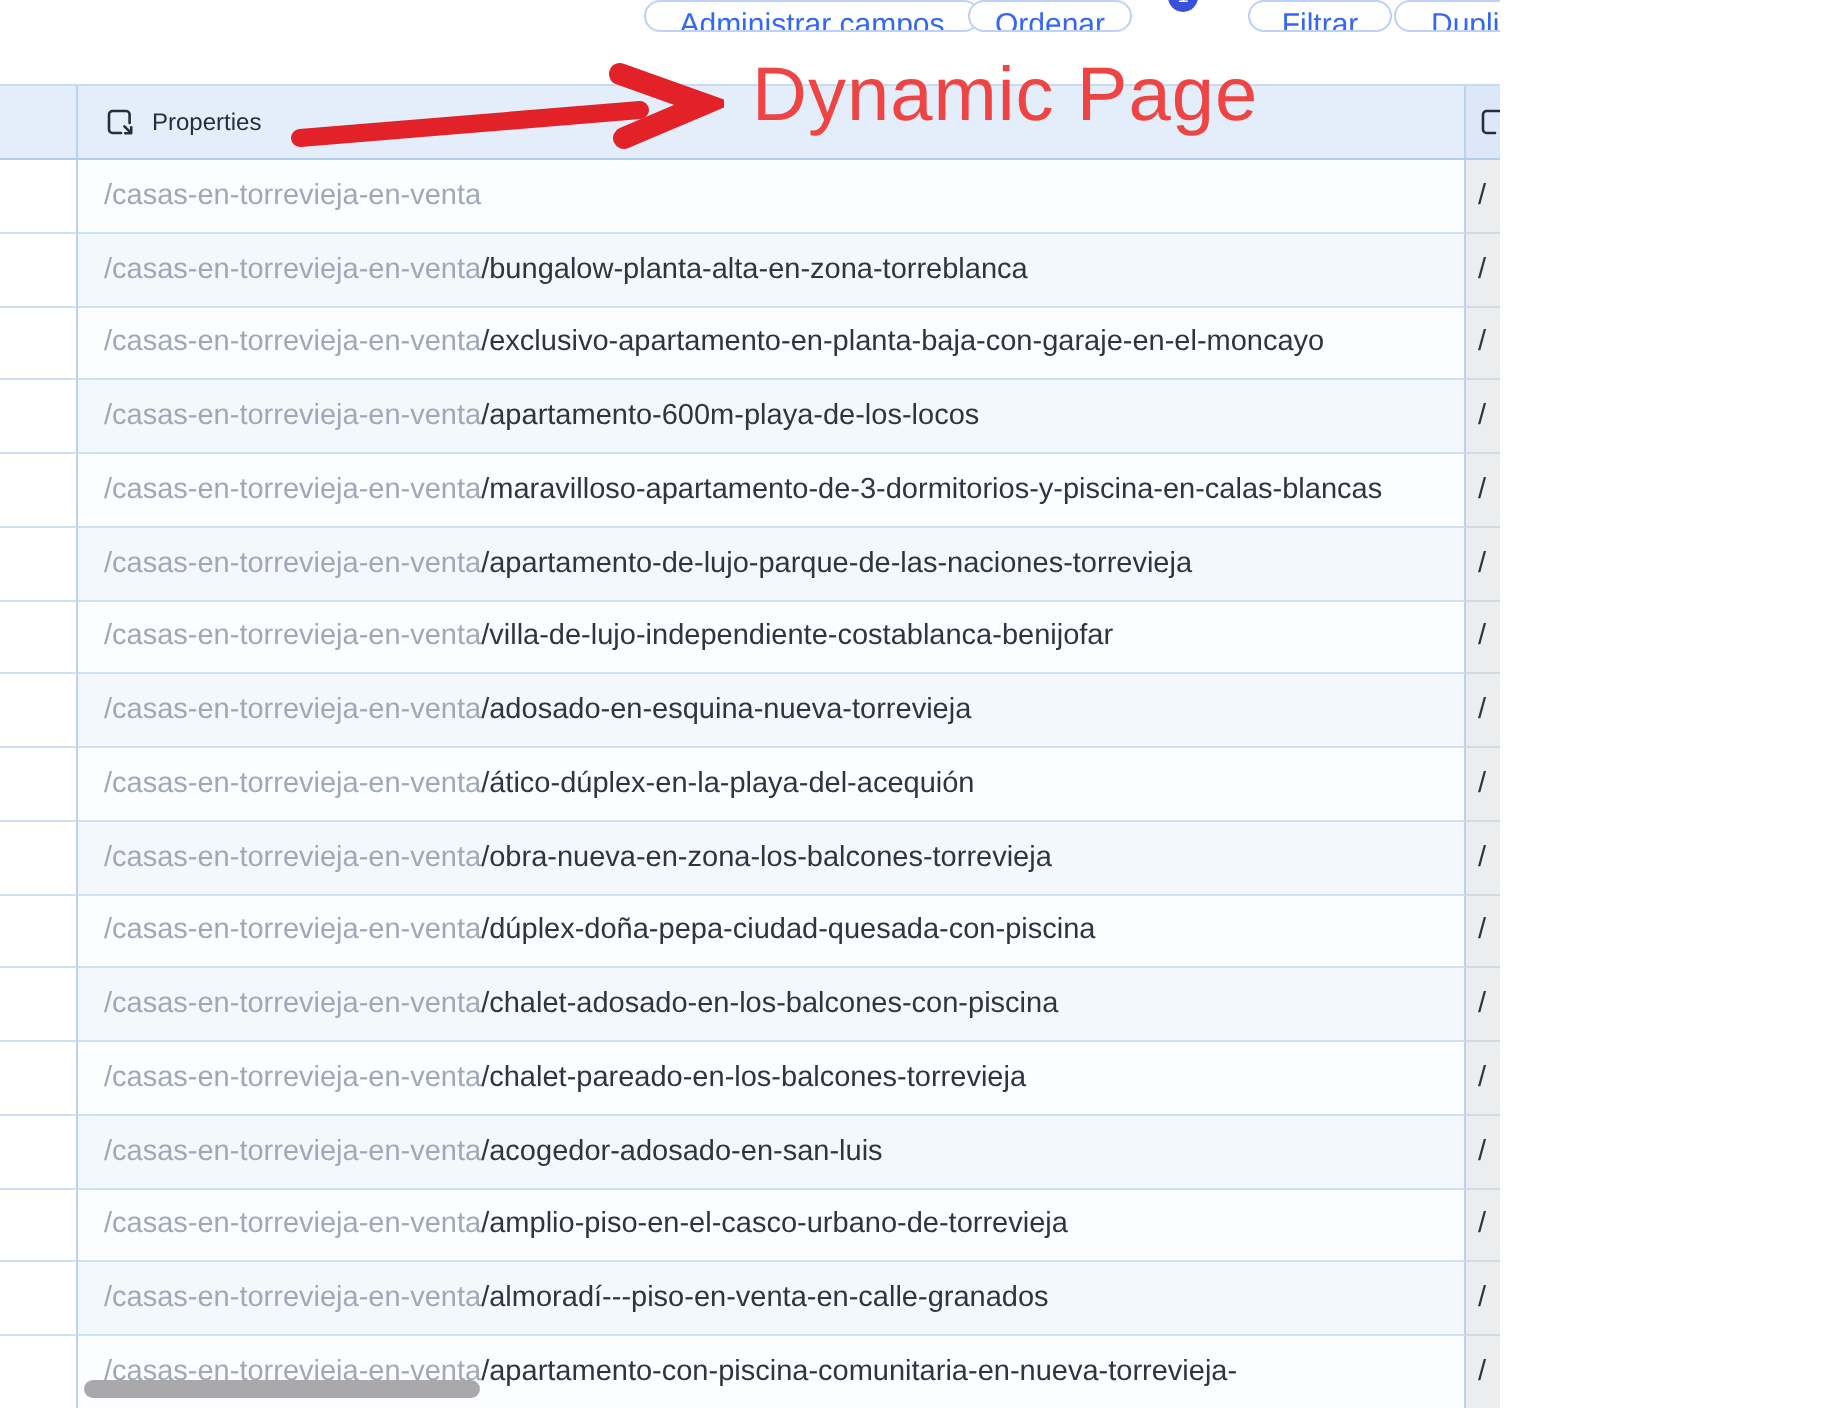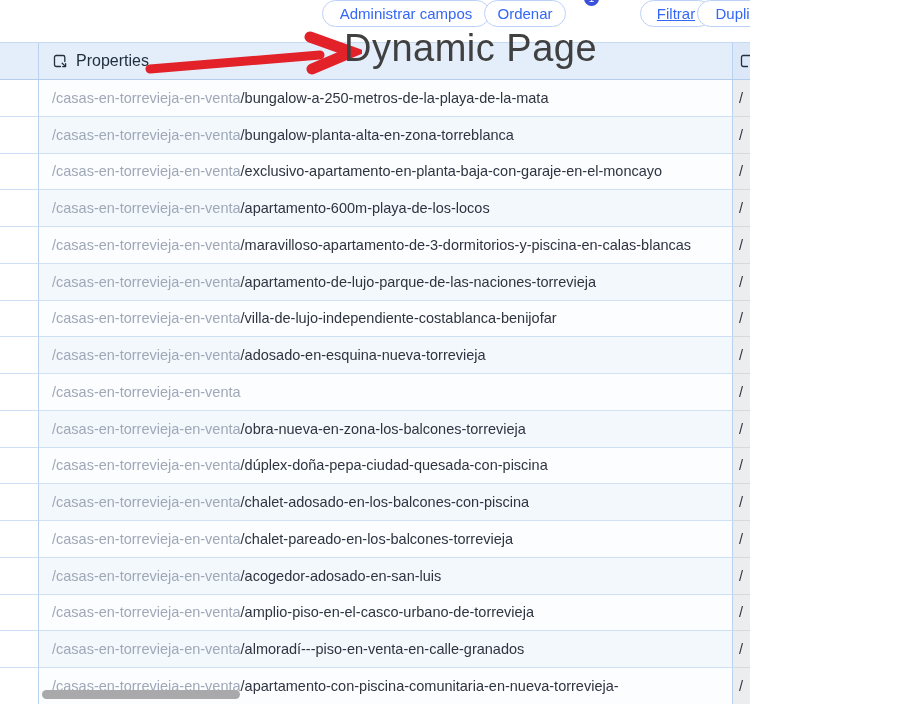--- a/index.html
+++ b/index.html
@@ -7,29 +7,29 @@
     width:912px;height:704px;position:relative;overflow:hidden;
     background:#ffffff;
     font-family:"Liberation Sans", sans-serif;
     -webkit-font-smoothing:antialiased;
   }
   
   .toolbar-clip{
     position:absolute;left:0;top:0;width:750px;height:30px;overflow:hidden;
   }
   .pill-btn{
-    position:absolute;top:0;height:27px;box-sizing:border-box;
+    position:absolute;top:0;height:16px;box-sizing:border-box;
     border:1.5px solid #bdd1f8;border-radius:14px;background:#ffffff;
     color:#3467f5;font-size:15px;line-height:24px;text-align:center;
     font-family:"Liberation Sans", sans-serif;cursor:pointer;
     white-space:nowrap;overflow:hidden;padding:0;
   }
   .pill-btn:nth-of-type(1){left:322px;width:168px;}
   .pill-btn:nth-of-type(2){left:484px;width:82px;}
-  .pill-btn:nth-of-type(3){left:640px;width:72px;text-decoration:underline;}
+  .pill-btn:nth-of-type(3){left:624px;width:72px;text-decoration:underline;}
   .pill-btn:nth-of-type(4){left:697px;width:92px;}
   .sort-badge{
     position:absolute;left:584px;top:-9px;width:15px;height:15px;border-radius:50%;
     background:#3a50d9;color:#ffffff;font-size:10px;line-height:15px;text-align:center;
   }
   
   .table-wrap{
     position:absolute;left:0;top:42px;width:750px;height:662px;overflow:hidden;
     border-top:1px solid #c8daf2;box-sizing:border-box;
   }
@@ -43,21 +43,21 @@
   .col-main{
     flex:1 1 auto;box-sizing:border-box;border-right:1px solid #b9d2ef;
     display:flex;align-items:center;padding-left:13px;overflow:hidden;white-space:nowrap;
   }
   .col-next{
     flex:0 0 17px;box-sizing:border-box;overflow:hidden;
     display:flex;align-items:center;
   }
   .header-row .col-next{background:#dce8f8;}
   .hdr-icon{width:16px;height:16px;flex:0 0 16px;margin-right:8px;}
-  .hdr-label{font-size:16px;color:#22303e;}
+  .hdr-label{font-size:12px;color:#22303e;}
   .rows-host{position:relative;}
   .t-row{
     display:flex;height:36.76px;box-sizing:border-box;
   }
   .t-row .col-select{background:#ffffff;border-bottom:1px solid #cfe0f4;}
   .t-row .col-main{border-bottom:1px solid #cfe0f4;font-size:14.5px;}
   .t-row.odd  .col-main{background:#fbfdff;}
   .t-row.even .col-main{background:#f3f8fd;}
   .t-row .col-next{
     background:#ebedef;border-bottom:1px solid #d6d9de;
@@ -65,22 +65,22 @@
   }
   .path-prefix{color:#a0a8b7;}
   .path-slug{color:#2f3440;}
   .hscroll-thumb{
     position:absolute;left:42px;top:690px;width:198px;height:9px;border-radius:5px;
     background:#a9a9ab;cursor:pointer;
   }
   
   .anno-arrow{position:absolute;left:140px;top:30px;width:222px;height:52px;pointer-events:none;}
   .anno-text{
-    position:absolute;left:344px;top:27px;height:44px;line-height:42px;
-    font-size:38px;letter-spacing:0.5px;color:#404040;white-space:nowrap;
+    position:absolute;left:376px;top:27px;height:44px;line-height:42px;
+    font-size:38px;letter-spacing:0.5px;color:#ef4444;white-space:nowrap;
     font-family:"Liberation Sans", sans-serif;pointer-events:none;
   }
 </style>
 </head>
 <body>
 
 <div class="toolbar-clip">
   <button class="pill-btn">Administrar campos</button>
   <button class="pill-btn">Ordenar</button>
   <button class="pill-btn">Filtrar</button>
@@ -104,21 +104,20 @@
         <path d="M4 2.5 h7 a1.8 1.8 0 0 1 1.8 1.8 v4.2 M8.5 13.5 H4.3 a1.8 1.8 0 0 1 -1.8 -1.8 V4.3 A1.8 1.8 0 0 1 4.3 2.5" fill="none" stroke="#22303e" stroke-width="1.3" stroke-linecap="round"></path>
       </svg>
     </div>
   </div>
 
   <div class="rows-host">
   <div class="t-row odd">
     <div class="col-select"></div>
     <div class="col-main">
       <span class="path-prefix">/casas-en-torrevieja-en-venta</span>
-          <span class="path-slug">/bungalow-a-250-metros-de-la-playa-de-la-mata</span>
     </div>
     <div class="col-next">/</div>
   </div>
 
   <div class="t-row even">
     <div class="col-select"></div>
     <div class="col-main">
       <span class="path-prefix">/casas-en-torrevieja-en-venta</span>
           <span class="path-slug">/bungalow-planta-alta-en-zona-torreblanca</span>
     </div>
@@ -176,20 +175,21 @@
       <span class="path-prefix">/casas-en-torrevieja-en-venta</span>
           <span class="path-slug">/adosado-en-esquina-nueva-torrevieja</span>
     </div>
     <div class="col-next">/</div>
   </div>
 
   <div class="t-row odd">
     <div class="col-select"></div>
     <div class="col-main">
       <span class="path-prefix">/casas-en-torrevieja-en-venta</span>
+          <span class="path-slug">/ático-dúplex-en-la-playa-del-acequión</span>
     </div>
     <div class="col-next">/</div>
   </div>
 
   <div class="t-row even">
     <div class="col-select"></div>
     <div class="col-main">
       <span class="path-prefix">/casas-en-torrevieja-en-venta</span>
           <span class="path-slug">/obra-nueva-en-zona-los-balcones-torrevieja</span>
     </div>

